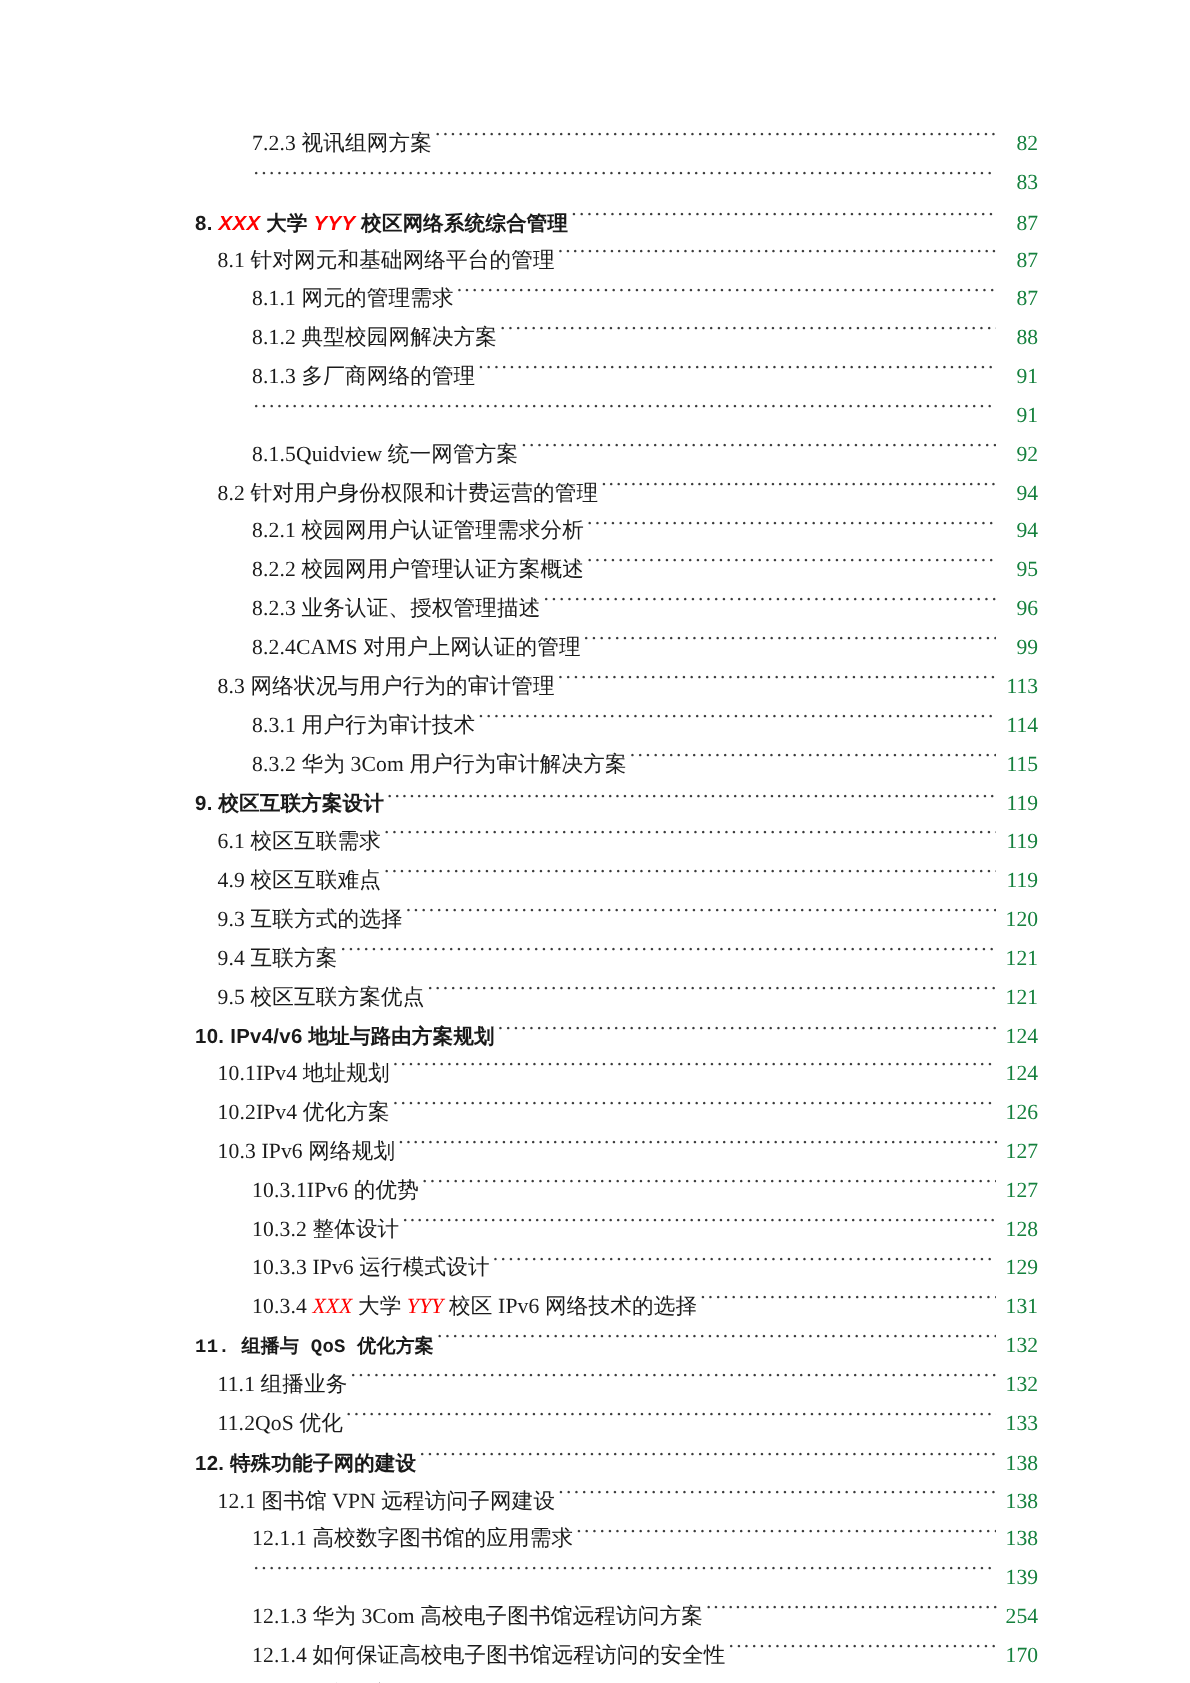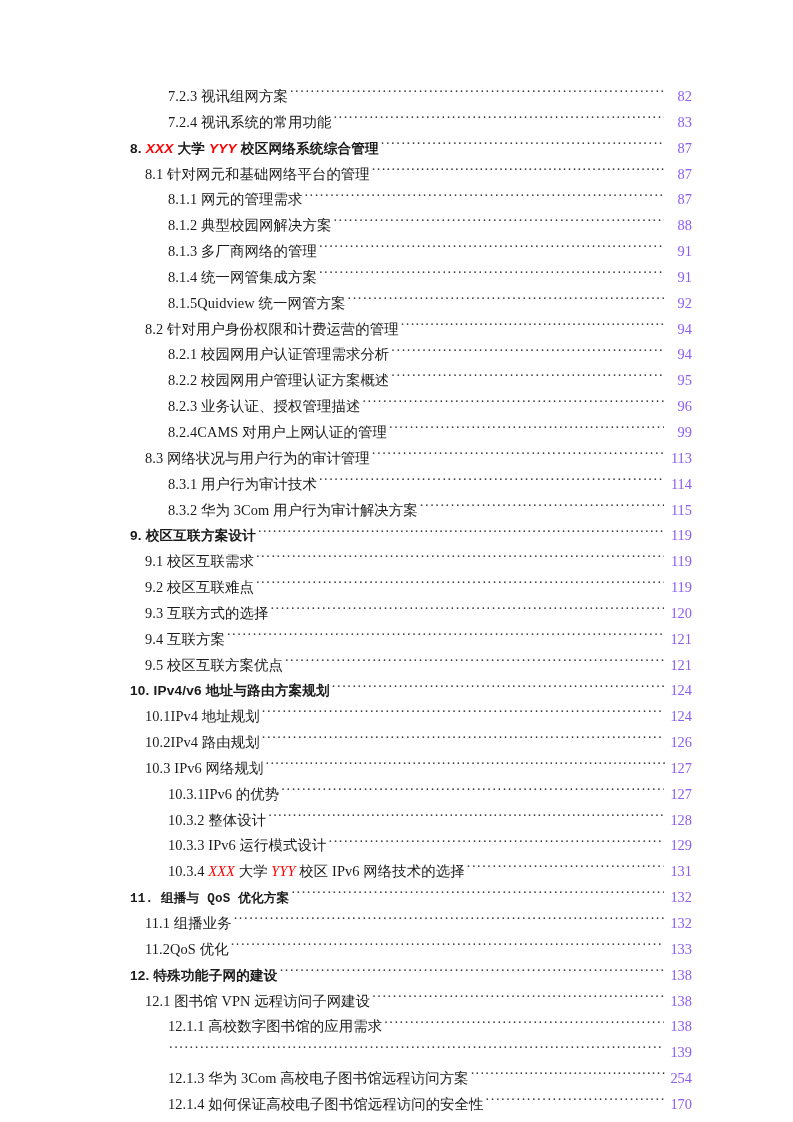--- a/index.html
+++ b/index.html
@@ -87,21 +87,21 @@
     position: absolute;
     left: 0;
     bottom: 0;
     white-space: nowrap;
   }
 
   .page-num {
     flex: 0 0 auto;
     font-family: "Liberation Serif", serif;
     font-size: 14.4px;
-    color: #8b5cf6;
+    color: #15803d;
     text-align: right;
     min-width: 26px;
     padding-left: 1px;
   }
 
   .toc-entry.tight .leader { margin-right: 0px; }
   .toc-entry.tight .leader::after { letter-spacing: 1.3px; }
 
   .hl-red { color: #FF0000; font-style: italic; }
 </style>
@@ -109,21 +109,20 @@
 <body>
 
 <div id="toc-page">
   <div id="toc-list">
       <div class="toc-entry lvl-2">
         <span class="entry-label">7.2.3 视讯组网方案</span>
         <span class="leader"></span>
         <span class="page-num">82</span>
       </div>
       <div class="toc-entry lvl-2">
-        <span class="entry-label">7.2.4 视讯系统的常用功能</span>
         <span class="leader"></span>
         <span class="page-num">83</span>
       </div>
       <div class="toc-entry lvl-0 heading">
         <span class="entry-label">8.  <span class="hl-red" style="color:#FF0000">XXX</span> 大学 <span class="hl-red" style="color:#FF0000">YYY</span> 校区网络系统综合管理</span>
         <span class="leader"></span>
         <span class="page-num">87</span>
       </div>
       <div class="toc-entry lvl-1 tight">
         <span class="entry-label">8.1 针对网元和基础网络平台的管理</span>
@@ -139,21 +138,20 @@
         <span class="entry-label">8.1.2 典型校园网解决方案</span>
         <span class="leader"></span>
         <span class="page-num">88</span>
       </div>
       <div class="toc-entry lvl-2">
         <span class="entry-label">8.1.3 多厂商网络的管理</span>
         <span class="leader"></span>
         <span class="page-num">91</span>
       </div>
       <div class="toc-entry lvl-2">
-        <span class="entry-label">8.1.4 统一网管集成方案</span>
         <span class="leader"></span>
         <span class="page-num">91</span>
       </div>
       <div class="toc-entry lvl-2">
         <span class="entry-label">8.1.5Quidview 统一网管方案</span>
         <span class="leader"></span>
         <span class="page-num">92</span>
       </div>
       <div class="toc-entry lvl-1 tight">
         <span class="entry-label">8.2 针对用户身份权限和计费运营的管理</span>
@@ -194,26 +192,26 @@
         <span class="entry-label">8.3.2 华为 3Com 用户行为审计解决方案</span>
         <span class="leader"></span>
         <span class="page-num">115</span>
       </div>
       <div class="toc-entry lvl-0 heading tight">
         <span class="entry-label">9. 校区互联方案设计</span>
         <span class="leader"></span>
         <span class="page-num">119</span>
       </div>
       <div class="toc-entry lvl-1">
-        <span class="entry-label">9.1 校区互联需求</span>
+        <span class="entry-label">6.1 校区互联需求</span>
         <span class="leader"></span>
         <span class="page-num">119</span>
       </div>
       <div class="toc-entry lvl-1">
-        <span class="entry-label">9.2 校区互联难点</span>
+        <span class="entry-label">4.9 校区互联难点</span>
         <span class="leader"></span>
         <span class="page-num">119</span>
       </div>
       <div class="toc-entry lvl-1">
         <span class="entry-label">9.3 互联方式的选择</span>
         <span class="leader"></span>
         <span class="page-num">120</span>
       </div>
       <div class="toc-entry lvl-1">
         <span class="entry-label">9.4 互联方案</span>
@@ -229,21 +227,21 @@
         <span class="entry-label">10. IPv4/v6 地址与路由方案规划</span>
         <span class="leader"></span>
         <span class="page-num">124</span>
       </div>
       <div class="toc-entry lvl-1">
         <span class="entry-label">10.1IPv4 地址规划</span>
         <span class="leader"></span>
         <span class="page-num">124</span>
       </div>
       <div class="toc-entry lvl-1">
-        <span class="entry-label">10.2IPv4 路由规划</span>
+        <span class="entry-label">10.2IPv4 优化方案</span>
         <span class="leader"></span>
         <span class="page-num">126</span>
       </div>
       <div class="toc-entry lvl-1 tight">
         <span class="entry-label">10.3 IPv6 网络规划</span>
         <span class="leader"></span>
         <span class="page-num">127</span>
       </div>
       <div class="toc-entry lvl-2">
         <span class="entry-label">10.3.1IPv6 的优势</span>

